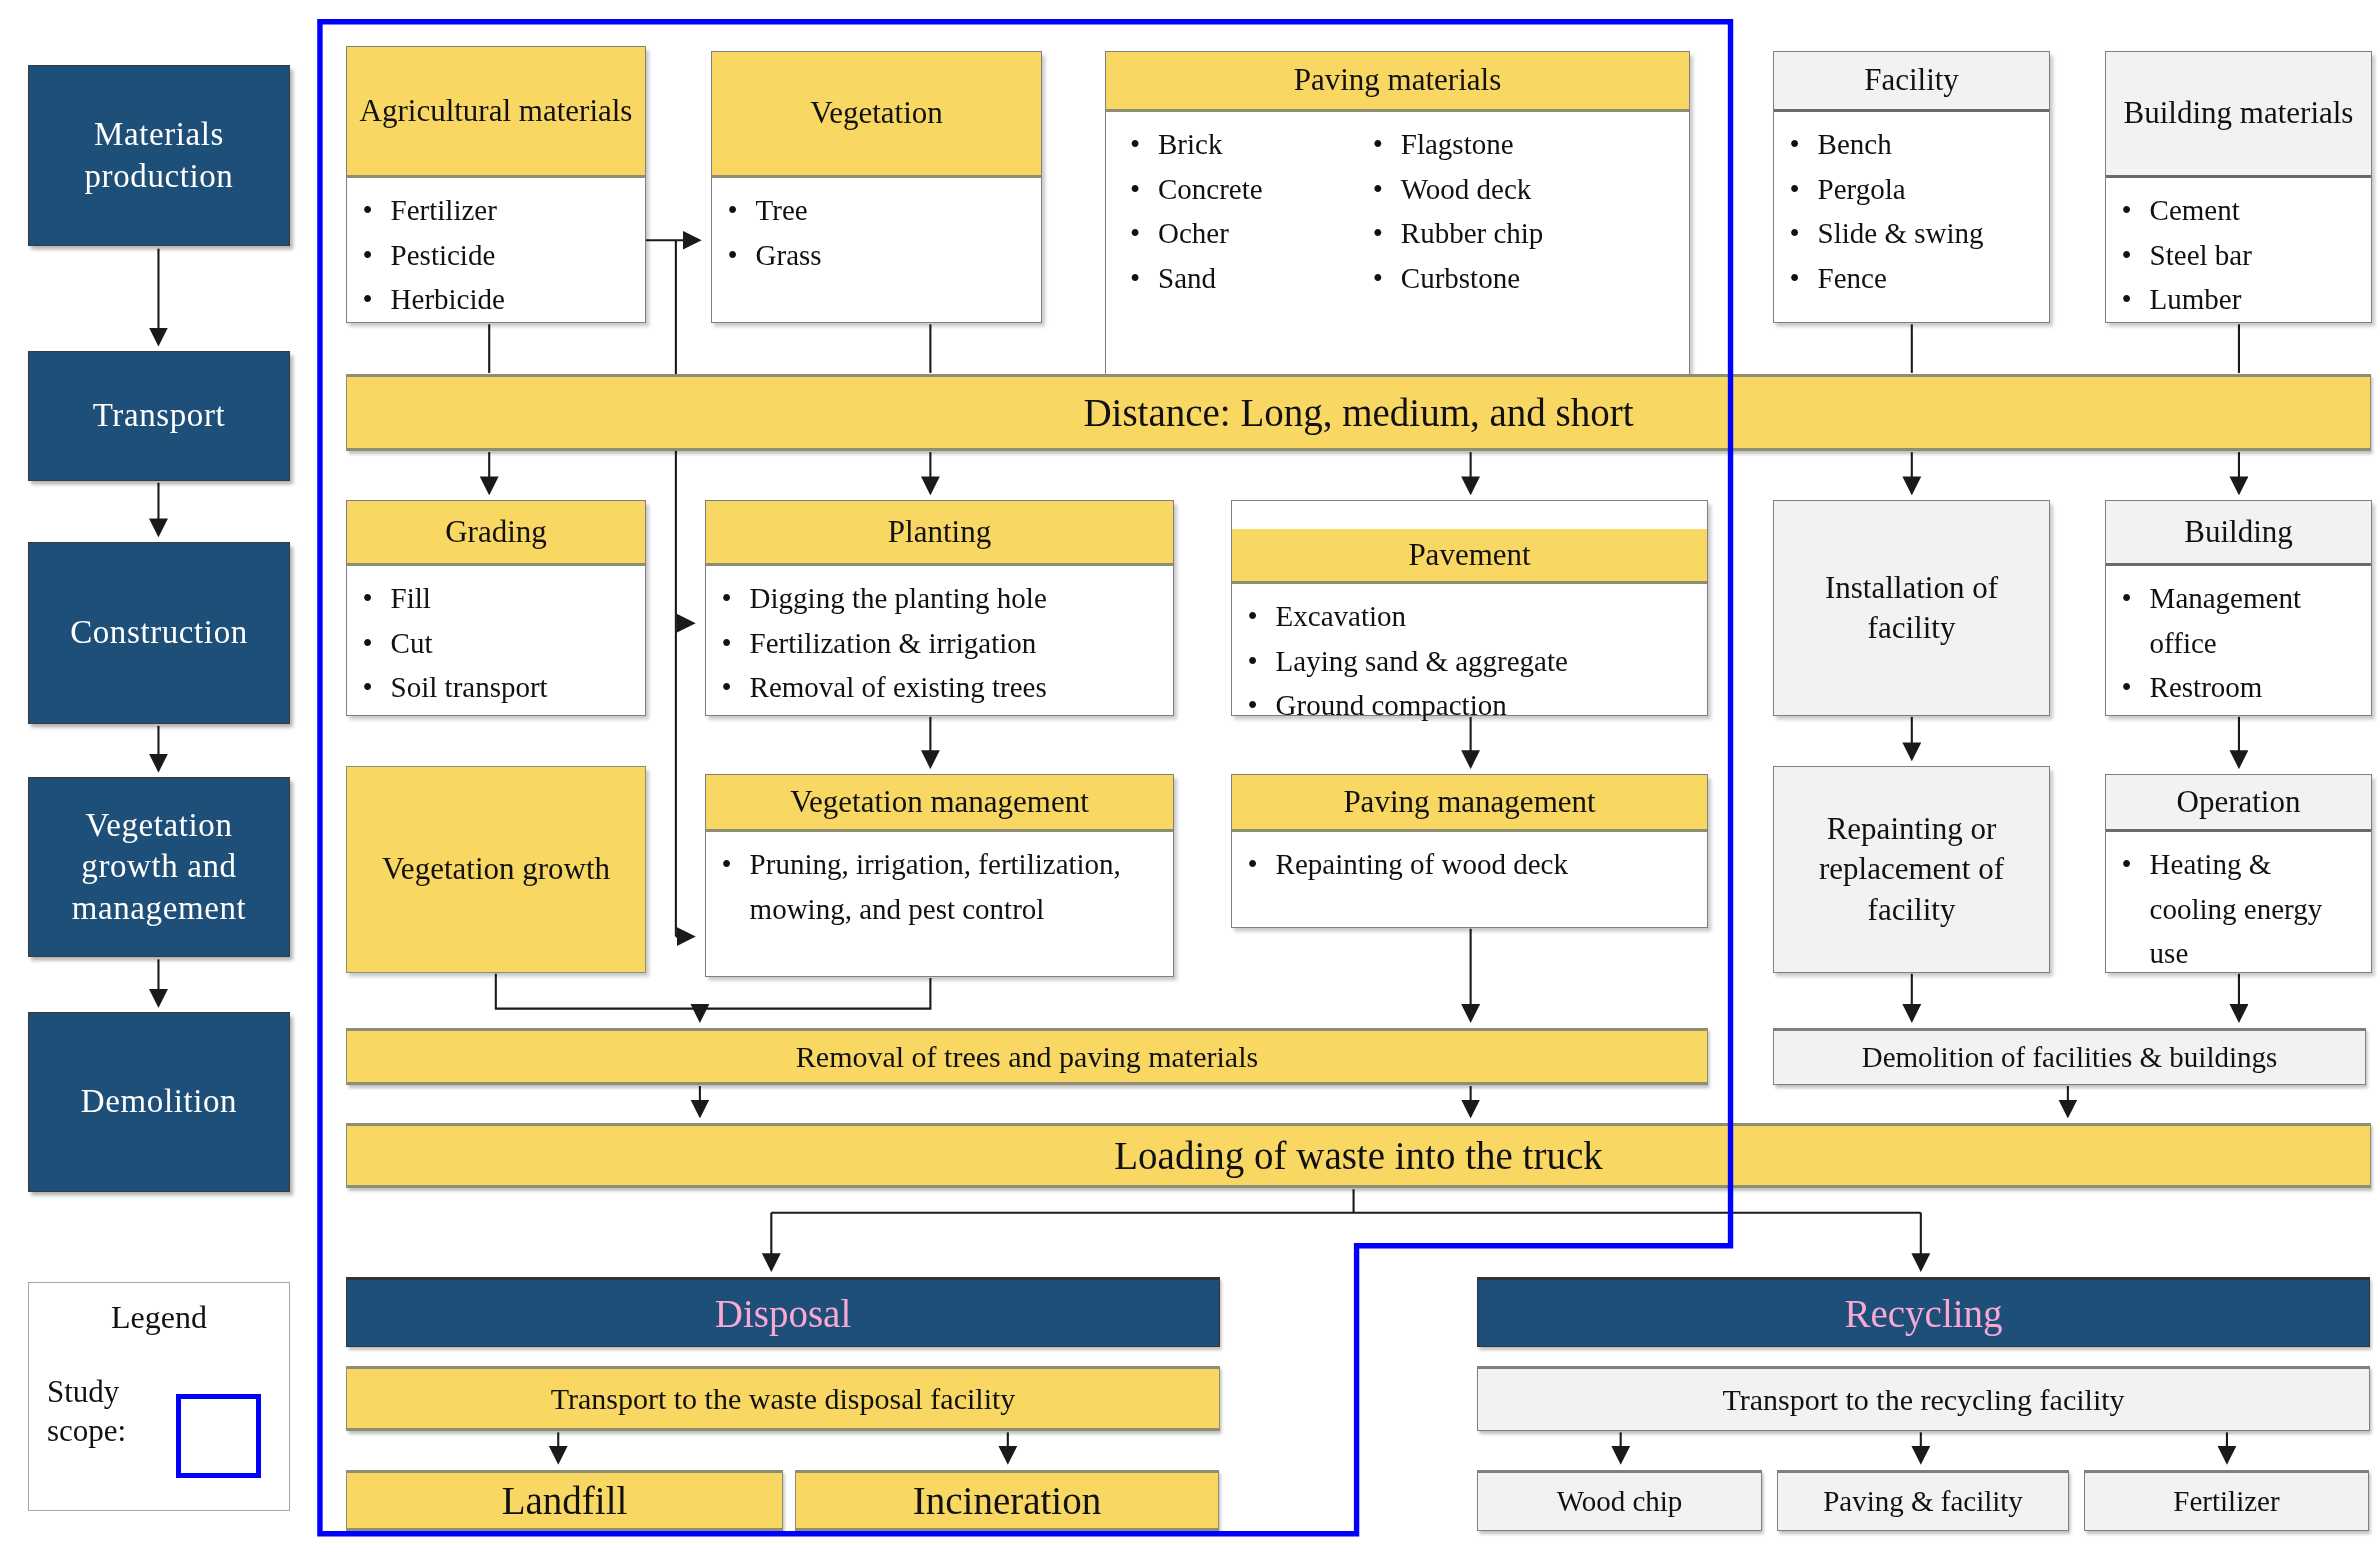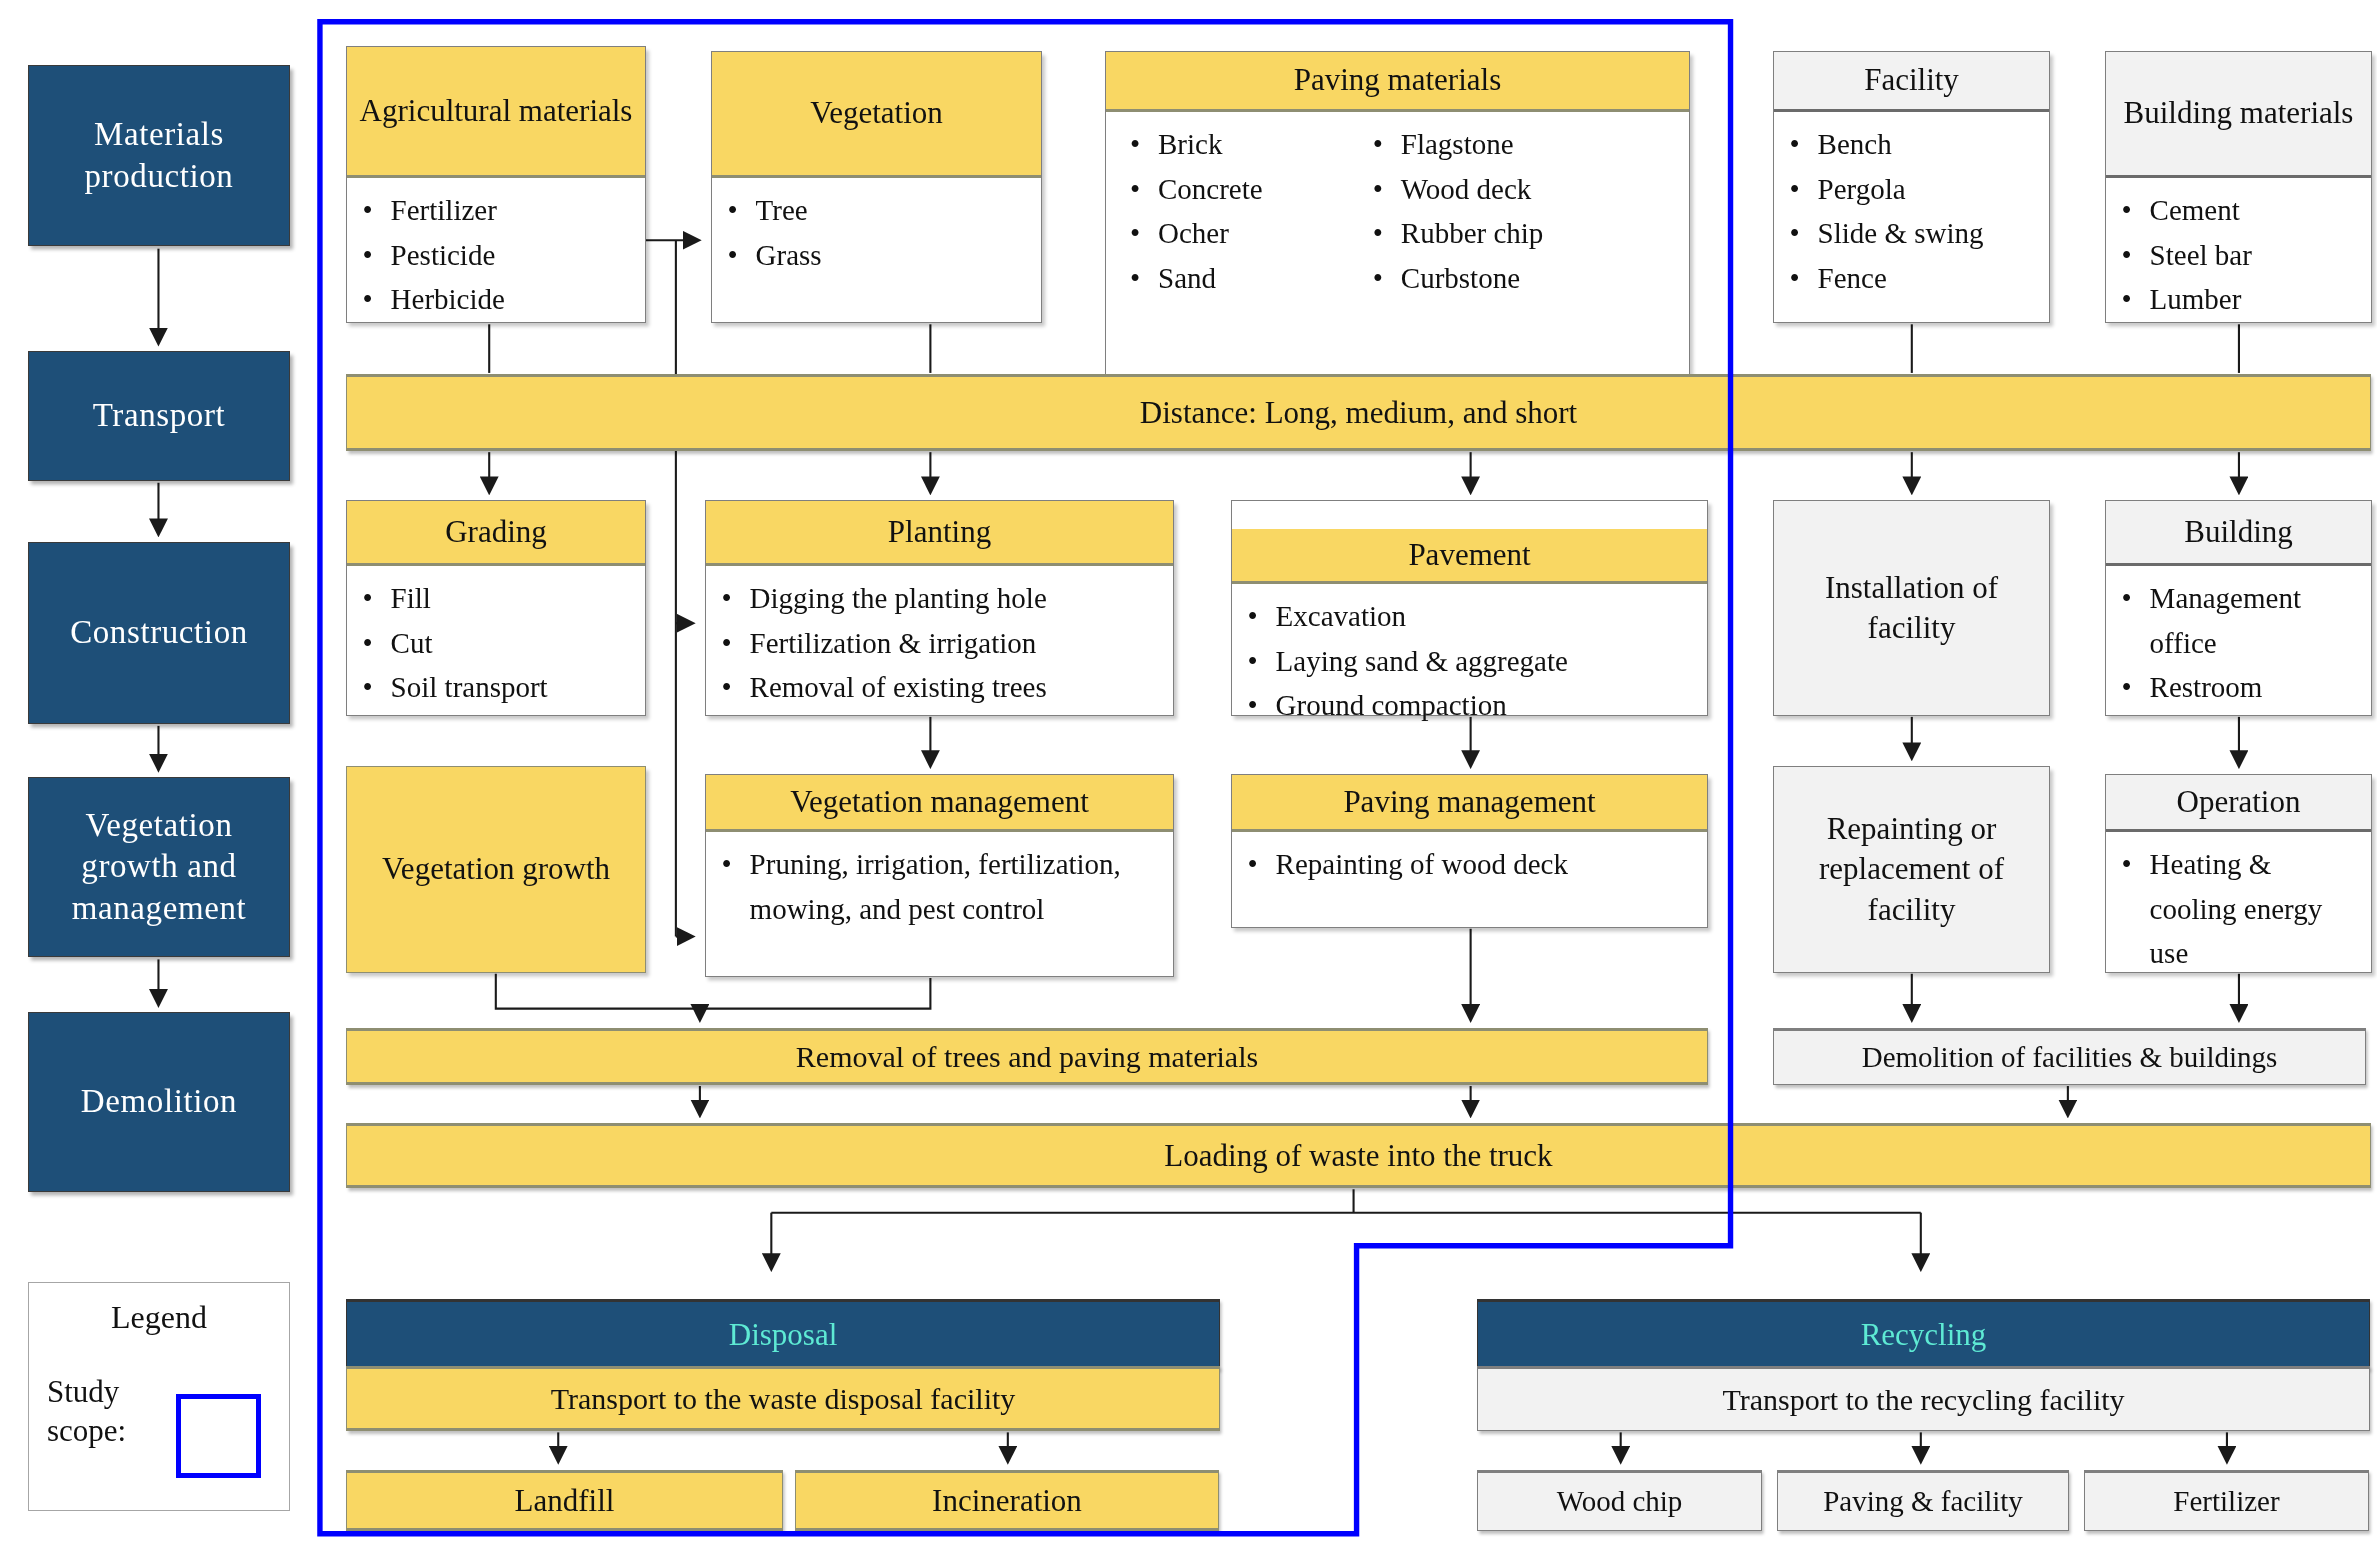--- a/index.html
+++ b/index.html
@@ -25,24 +25,24 @@
   .bd .col2{flex:1;}
   .li{display:flex;line-height:1.55;}
   .dot{flex:0 0 28px;width:28px;}
   .tx{flex:1;}
   .plain{display:flex;align-items:center;justify-content:center;text-align:center;
          font-size:31px;line-height:1.3;padding:0 10.8px;
          box-shadow:3px 3.6px 3.6px rgba(0,0,0,.22);}
   .plain.y{background:#F9D763;border:1.2px solid #8e8e72;}
   .plain.g{background:#F2F2F2;border:1.2px solid #7f7f7f;}
   .bar{display:flex;align-items:center;justify-content:center;text-align:center;
-       font-size:31px;box-shadow:2.4px 3px 3px rgba(0,0,0,.26);}
+       font-size:39px;box-shadow:2.4px 3px 3px rgba(0,0,0,.26);}
   .bar.y{background:#F9D763;border:1.2px solid #8e8e72;border-top-width:3px;border-bottom-width:3px;}
   .bar.g{background:#F2F2F2;border:1.2px solid #7f7f7f;border-top-width:3px;}
-  .bar.b{background:#1E4F78;color:#5eead4;border:1.8px solid #333;border-top-width:3.6px;margin-top:22px;}
+  .bar.b{background:#1E4F78;color:#f9a8d4;border:1.8px solid #333;border-top-width:3.6px;}
   #legend-box{background:#fff;border:1.2px solid #a6a6a6;}
   #legend-title{position:absolute;left:0;top:15.6px;width:100%;text-align:center;font-size:32px;}
   #legend-label{position:absolute;left:18px;top:90px;width:129px;font-size:31px;line-height:1.25;}
   #legend-swatch{position:absolute;left:147px;top:111px;width:85px;height:84px;
                  border:5.4px solid #0000FF;background:#fff;box-sizing:border-box;}
 </style>
 </head>
 <body>
 
 <div id="stage">

